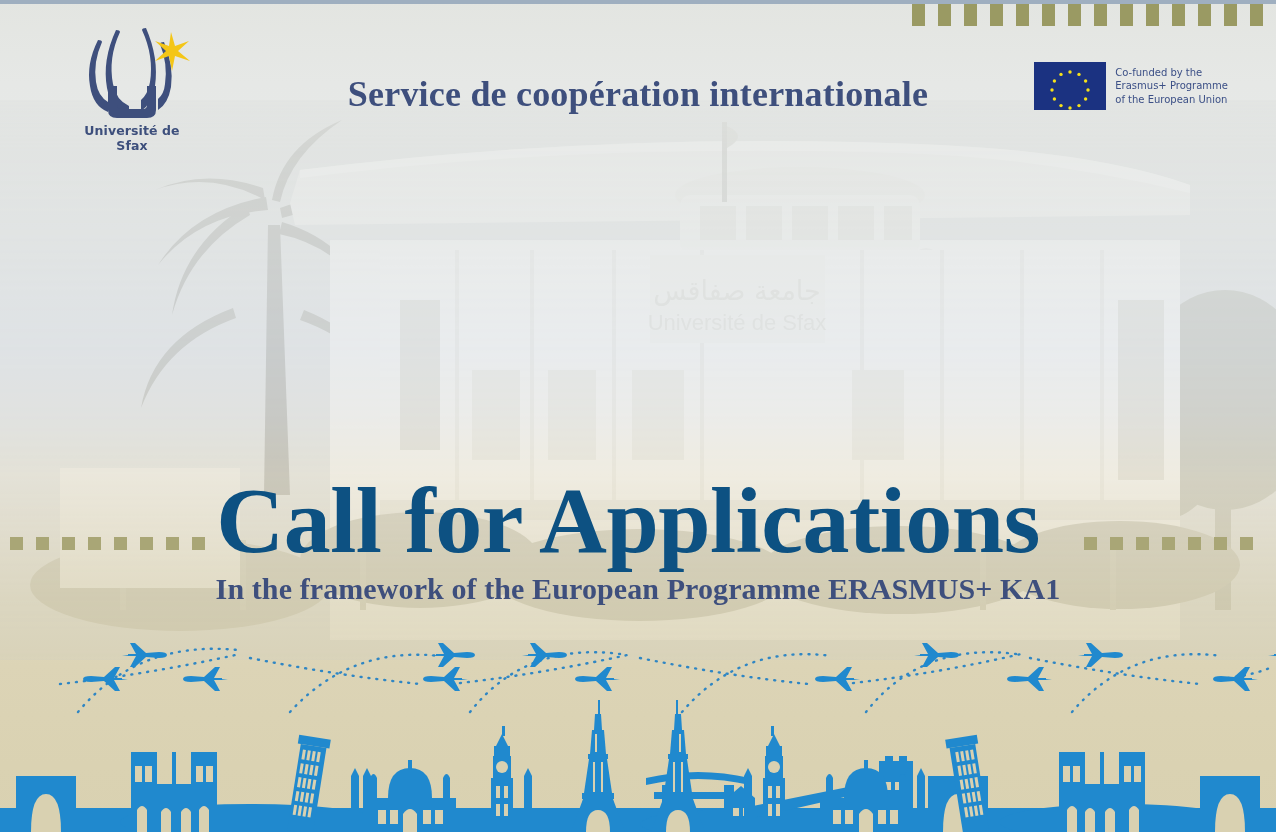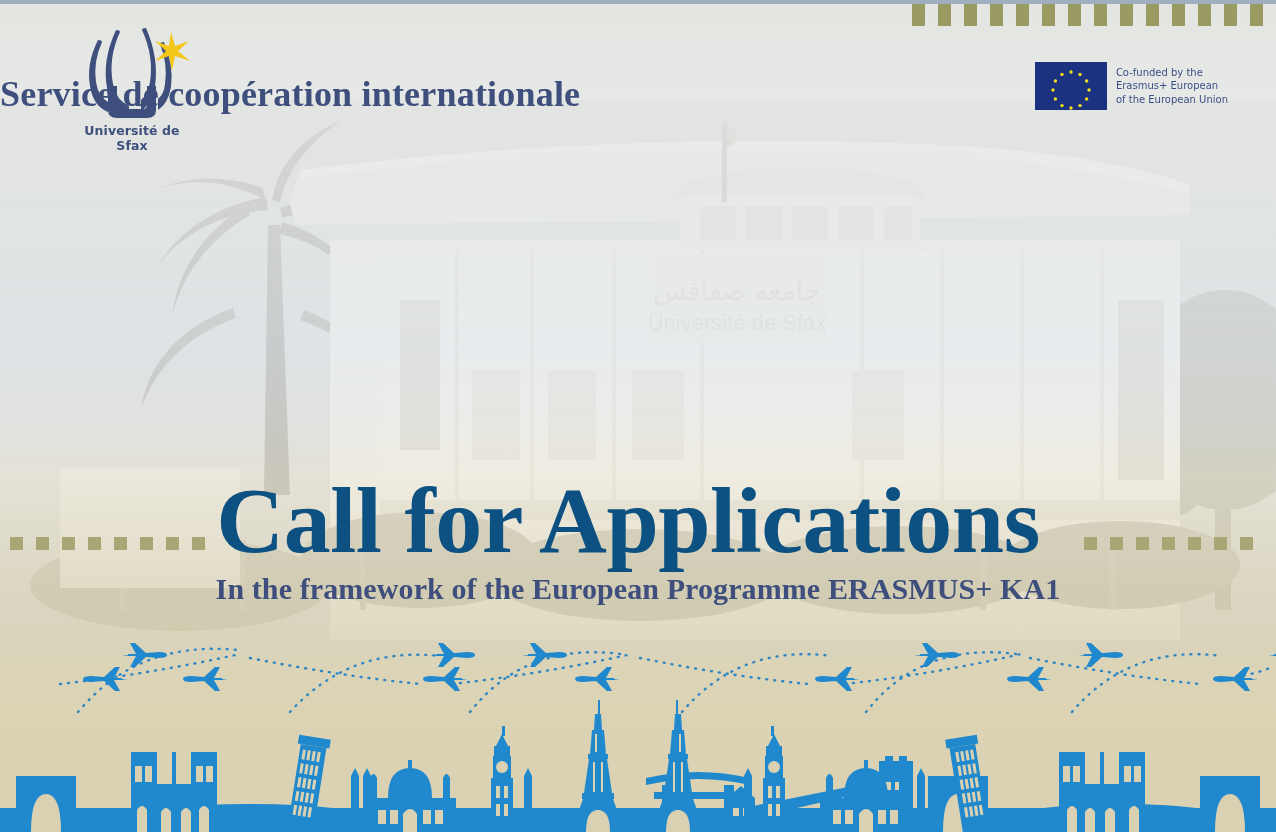--- a/index.html
+++ b/index.html
@@ -87,21 +87,21 @@
     color: #3d4f7c;
     letter-spacing: 0.1px;
   }
 
   
   .header-title {
     position: absolute;
     top: 73px;
     left: 0;
     width: 1276px;
-    text-align: left;
+    text-align: center;
     font-family: "Liberation Serif", serif;
     font-weight: 700;
     font-size: 36px;
     color: #3e4f7d;
     letter-spacing: 0.2px;
     z-index: 25;
   }
 
   
   .eu-block {
@@ -355,21 +355,21 @@
         <circle cx="36" cy="46" r="1.7"></circle>
         <circle cx="27" cy="43.6" r="1.7"></circle>
         <circle cx="20.4" cy="37" r="1.7"></circle>
         <circle cx="18" cy="28" r="1.7"></circle>
         <circle cx="20.4" cy="19" r="1.7"></circle>
         <circle cx="27" cy="12.4" r="1.7"></circle>
       </g>
     </svg>
     <div class="eu-text">
       <div>Co-funded by the</div>
-      <div>Erasmus+ European</div>
+      <div>Erasmus+ Programme</div>
       <div>of the European Union</div>
     </div>
   </div>
 
   <div class="dash-row left">
     <span class="sq"></span>
     <span class="sq"></span>
     <span class="sq"></span>
     <span class="sq"></span>
     <span class="sq"></span>

